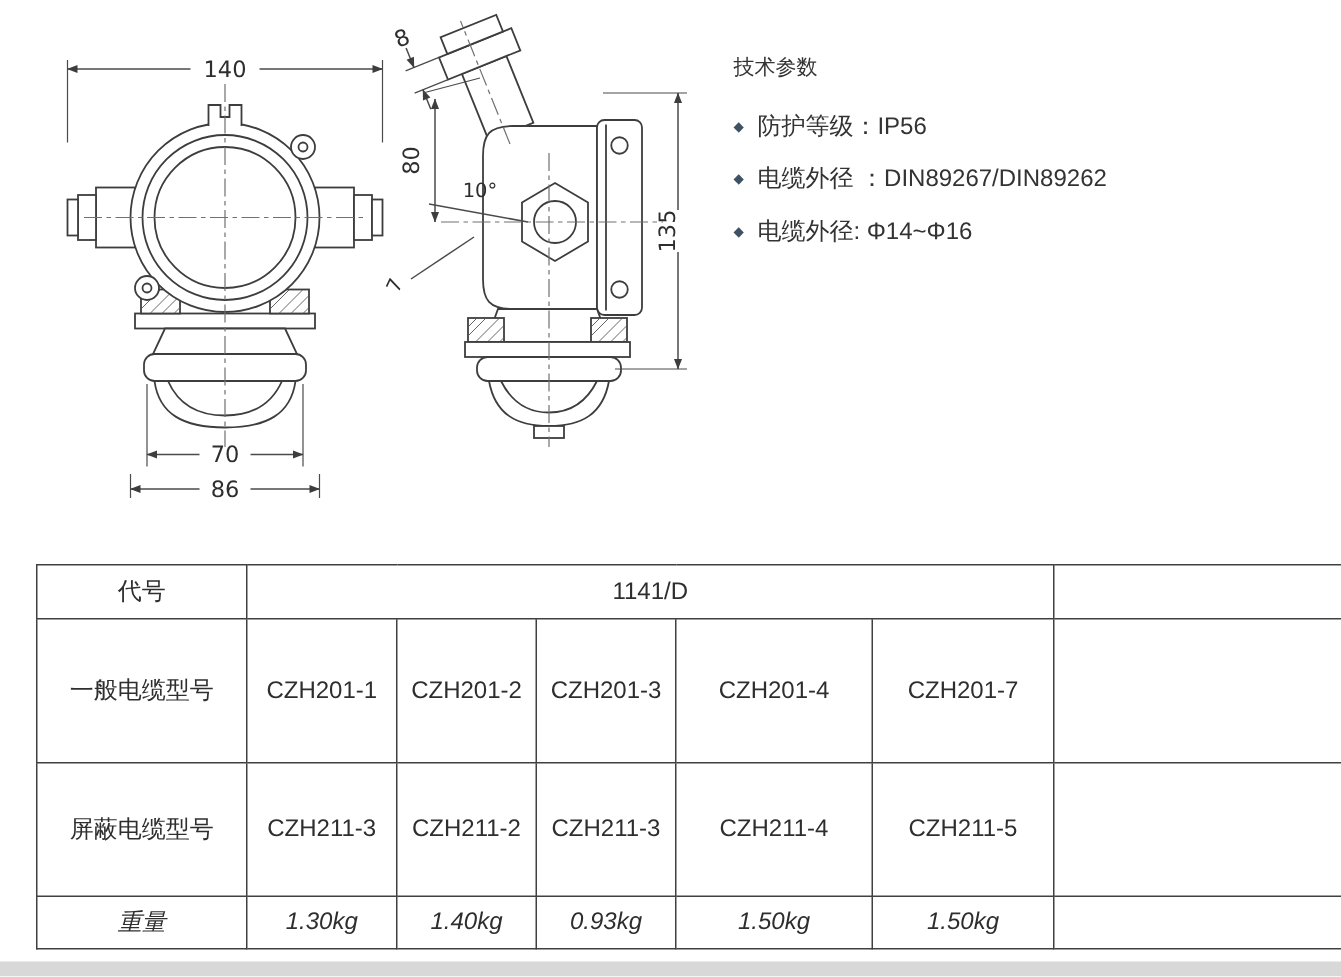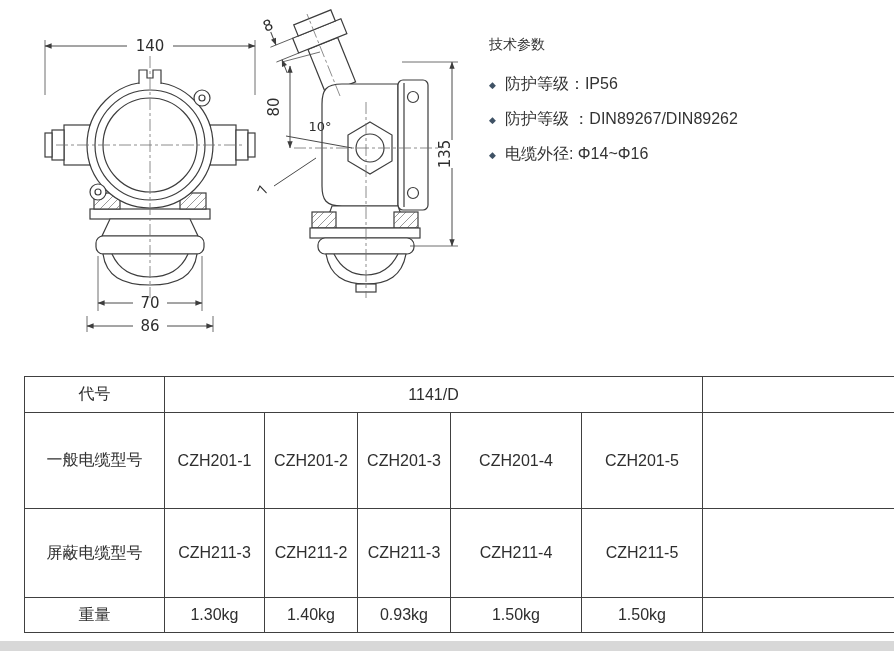--- a/index.html
+++ b/index.html
@@ -22,21 +22,21 @@
   .specs-title{font-size:14px;margin-bottom:20px;}
   .spec-item{display:flex;align-items:center;font-size:16px;margin-bottom:14px;}
   .spec-bullet{font-size:9px;color:#3f5265;margin-right:9px;}
 
   
   .spec-table{position:absolute;left:24px;top:376px;width:878px;border-collapse:collapse;table-layout:fixed;color:#2e2e2e;}
   .spec-table td{border:1px solid #404040;text-align:center;vertical-align:middle;font-size:16px;padding:0;}
   .row-code td{height:35px;}
   .row-general td{height:95px;text-align:center;}
   .row-shield td{height:88px;}
-  .row-weight td{height:34px;}
+  .row-weight td{height:34px;font-style:italic;}
 
   .bottom-bar{position:absolute;left:0;top:641px;width:894px;height:10px;background:#d8d8d8;}
 </style>
 </head>
 <body>
 
 <div class="page">
 
   <svg class="drawing-svg" width="470" height="352" viewBox="0 0 470 352" xmlns="http://www.w3.org/2000/svg">
     <defs>
@@ -178,21 +178,21 @@
   </svg>
 
   <div class="specs">
     <div class="specs-title">技术参数</div>
     <div class="spec-item">
       <span class="spec-bullet">◆</span>
       <span>防护等级：IP56</span>
     </div>
     <div class="spec-item">
       <span class="spec-bullet">◆</span>
-      <span>防护等级 ：DIN89267/DIN89262</span>
+      <span>电缆外径 ：DIN89267/DIN89262</span>
     </div>
     <div class="spec-item">
       <span class="spec-bullet">◆</span>
       <span>电缆外径: Φ14~Φ16</span>
     </div>
   </div>
 
   <table class="spec-table">
     <colgroup>
       <col style="width:140px">
@@ -208,21 +208,21 @@
         <td>代号</td>
         <td colspan="5">1141/D</td>
         <td></td>
       </tr>
       <tr class="row-general">
         <td>一般电缆型号</td>
         <td>CZH201-1</td>
         <td>CZH201-2</td>
         <td>CZH201-3</td>
         <td>CZH201-4</td>
-        <td>CZH201-5</td>
+        <td>CZH201-7</td>
         <td></td>
       </tr>
       <tr class="row-shield">
         <td>屏蔽电缆型号</td>
         <td>CZH211-3</td>
         <td>CZH211-2</td>
         <td>CZH211-3</td>
         <td>CZH211-4</td>
         <td>CZH211-5</td>
         <td></td>

